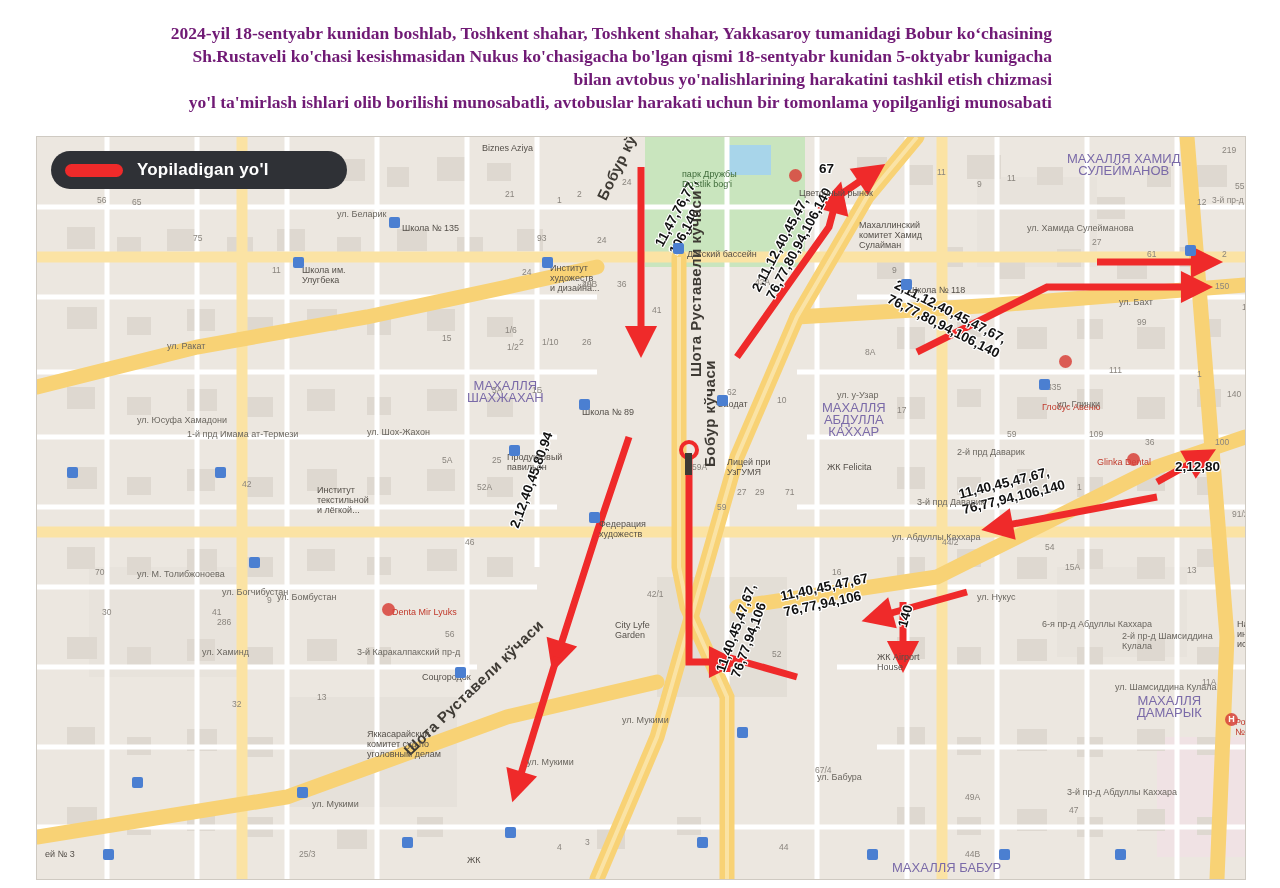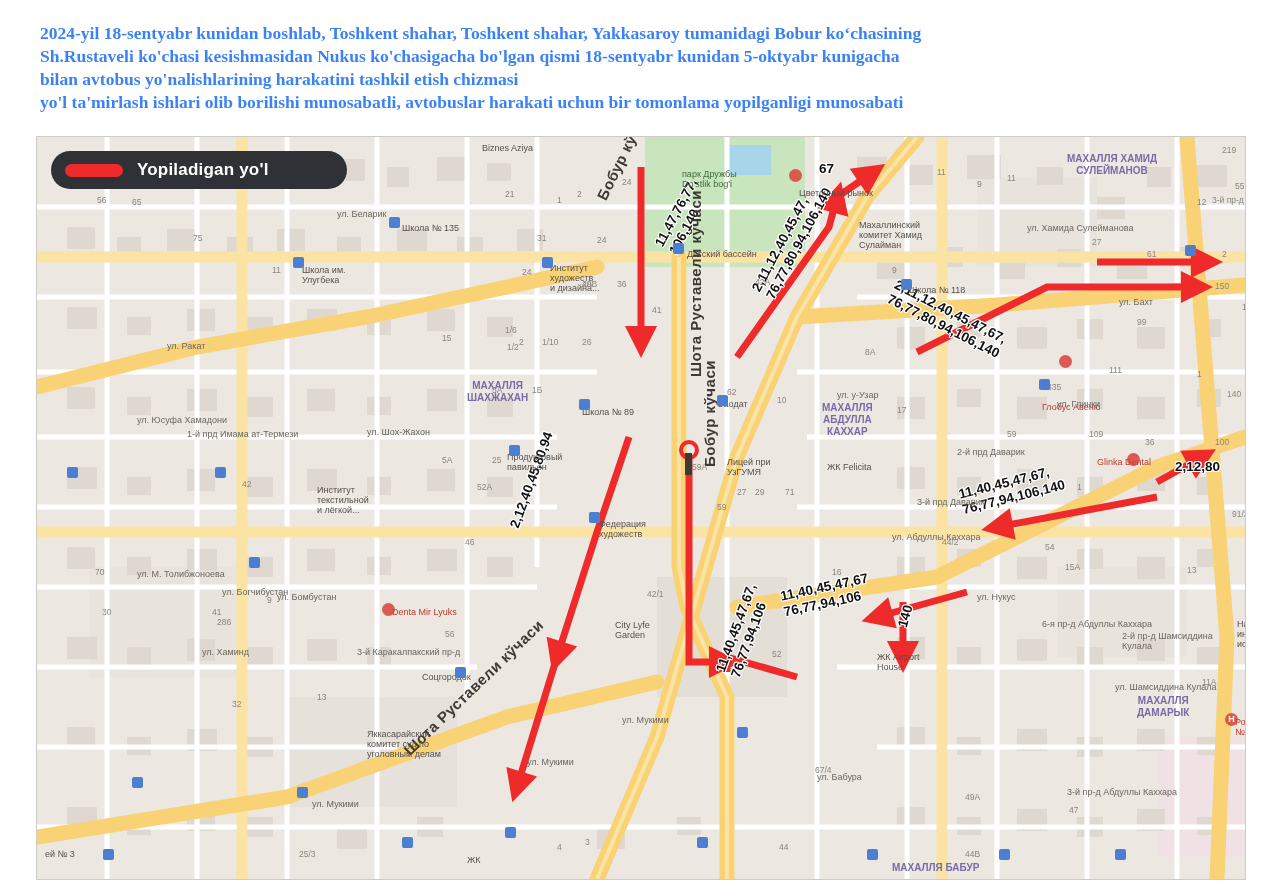--- a/index.html
+++ b/index.html
@@ -20,26 +20,26 @@
     height: 888px;
     background: #ffffff;
   }
 
   
   #title {
     position: absolute;
     left: 0;
     top: 22px;
     width: 1092px;
-    text-align: left;
+    text-align: right;
     font-family: "Liberation Serif", serif;
     font-weight: bold;
     font-size: 17.5px;
     line-height: 23px;
-    color: #3b82f6;
+    color: #701a75;
     padding: 0 40px;
     box-sizing: border-box;
   }
   #title .tl { display: block; white-space: nowrap; }
 
   
   #map-frame {
     position: absolute;
     left: 36px;
     top: 136px;
@@ -92,22 +92,22 @@
   .lab {
     position: absolute;
     white-space: nowrap;
     color: #5a5650;
     font-size: 9px;
     line-height: 10px;
   }
   .lab.street { color: #6b6760; }
   .lab.mahalla {
     color: #7a6aa8;
-    font-size: 10px;
-    font-weight: bold;
+    font-size: 13px;
+    font-weight: normal;
     text-align: center;
     white-space: pre-line;
     line-height: 12px;
   }
   .lab.poi { color: #55504a; font-size: 9px; }
   .lab.poi-red { color: #c0392b; font-size: 9px; }
   .lab.green { color: #3f6b3a; font-size: 9px; }
   .lab.num { color: #8a857e; font-size: 8.5px; }
 
   
@@ -539,21 +539,21 @@
         <div class="lab num" style="left: 520px; top: 58px;">1</div>
         <div class="lab num" style="left: 540px; top: 52px;">2</div>
         <div class="lab num" style="left: 585px; top: 40px;">24</div>
         <div class="lab num" style="left: 900px; top: 30px;">11</div>
         <div class="lab num" style="left: 940px; top: 42px;">9</div>
         <div class="lab num" style="left: 970px; top: 36px;">11</div>
         <div class="lab num" style="left: 1160px; top: 60px;">12</div>
         <div class="lab num" style="left: 1198px; top: 44px;">55</div>
         <div class="lab num" style="left: 1175px; top: 58px;">3-й пр-д Катта</div>
         <div class="lab num" style="left: 156px; top: 96px;">75</div>
-        <div class="lab num" style="left: 500px; top: 96px;">31</div>
+        <div class="lab num" style="left: 500px; top: 96px;">93</div>
         <div class="lab num" style="left: 560px; top: 98px;">24</div>
         <div class="lab num" style="left: 1055px; top: 100px;">27</div>
         <div class="lab num" style="left: 1110px; top: 112px;">61</div>
         <div class="lab num" style="left: 1185px; top: 112px;">2</div>
         <div class="lab num" style="left: 235px; top: 128px;">11</div>
         <div class="lab num" style="left: 485px; top: 130px;">24</div>
         <div class="lab num" style="left: 545px; top: 142px;">2A</div>
         <div class="lab num" style="left: 580px; top: 142px;">36</div>
         <div class="lab num" style="left: 615px; top: 168px;">41</div>
         <div class="lab num" style="left: 718px; top: 140px;">42A</div>

